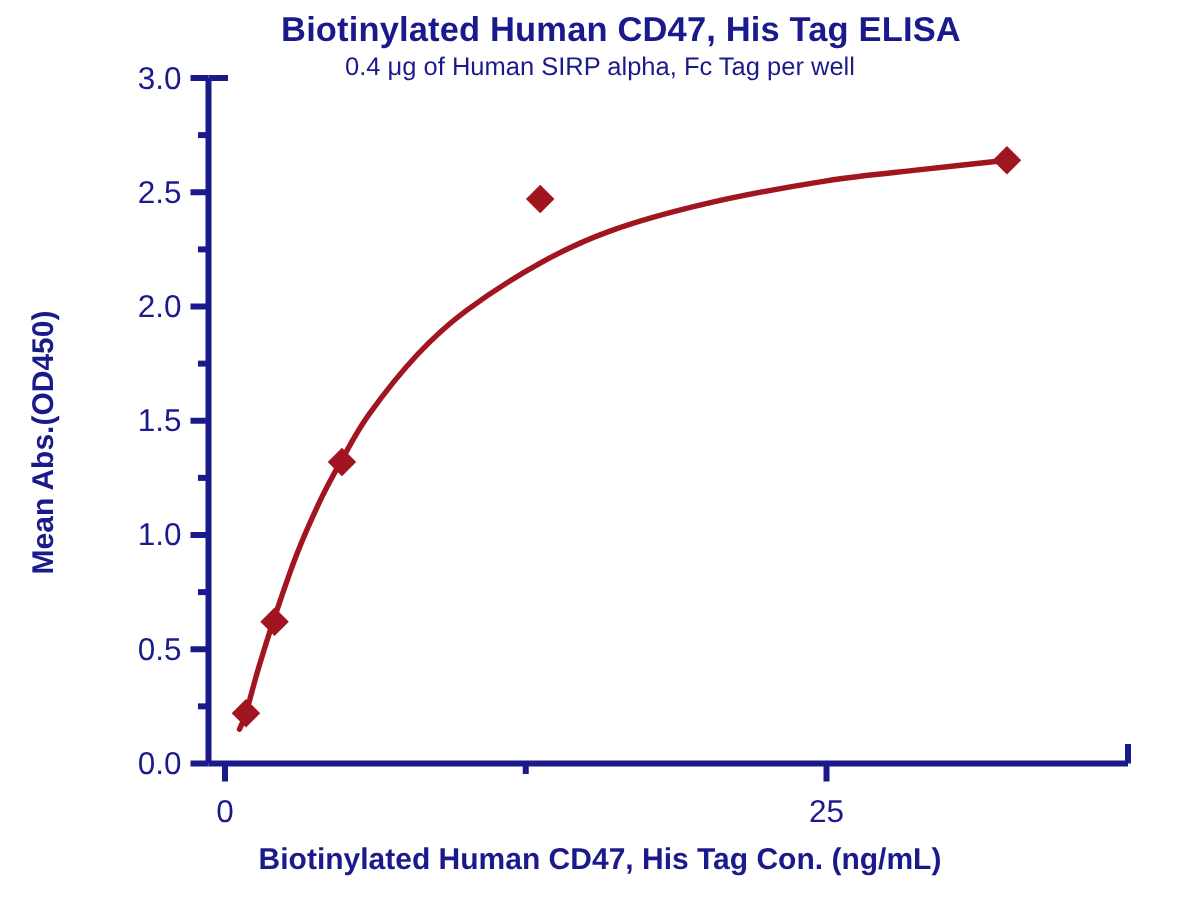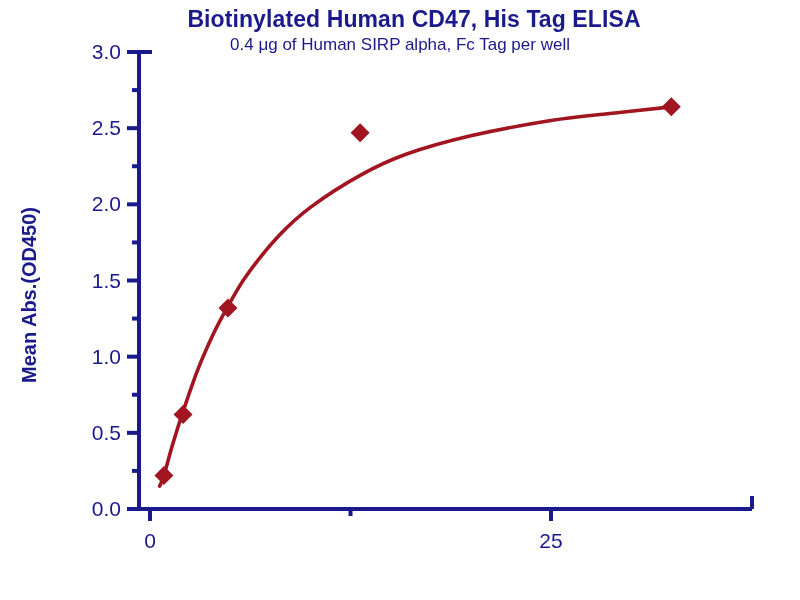--- a/index.html
+++ b/index.html
@@ -126,14 +126,15 @@
     <g id="markers-group">
         <polygon points="163.95,465.99 173.45,475.49 163.95,484.99 154.45,475.49" fill="#A01520"></polygon>
         <polygon points="183.04,405.05 192.54,414.55 183.04,424.05 173.54,414.55" fill="#A01520"></polygon>
         <polygon points="227.95,298.42 237.45,307.92 227.95,317.42 218.45,307.92" fill="#A01520"></polygon>
         <polygon points="360.12,123.24 369.62,132.74 360.12,142.24 350.62,132.74" fill="#A01520"></polygon>
         <polygon points="671.30,97.34 680.80,106.84 671.30,116.34 661.80,106.84" fill="#A01520"></polygon>
       </g>
   </svg>
 
   <div class="ylabel">Mean Abs.(OD450)</div>
+  <div class="xlabel">Biotinylated Human CD47, His Tag Con. (ng/mL)</div>
 
 </div>
 
 </body></html>

